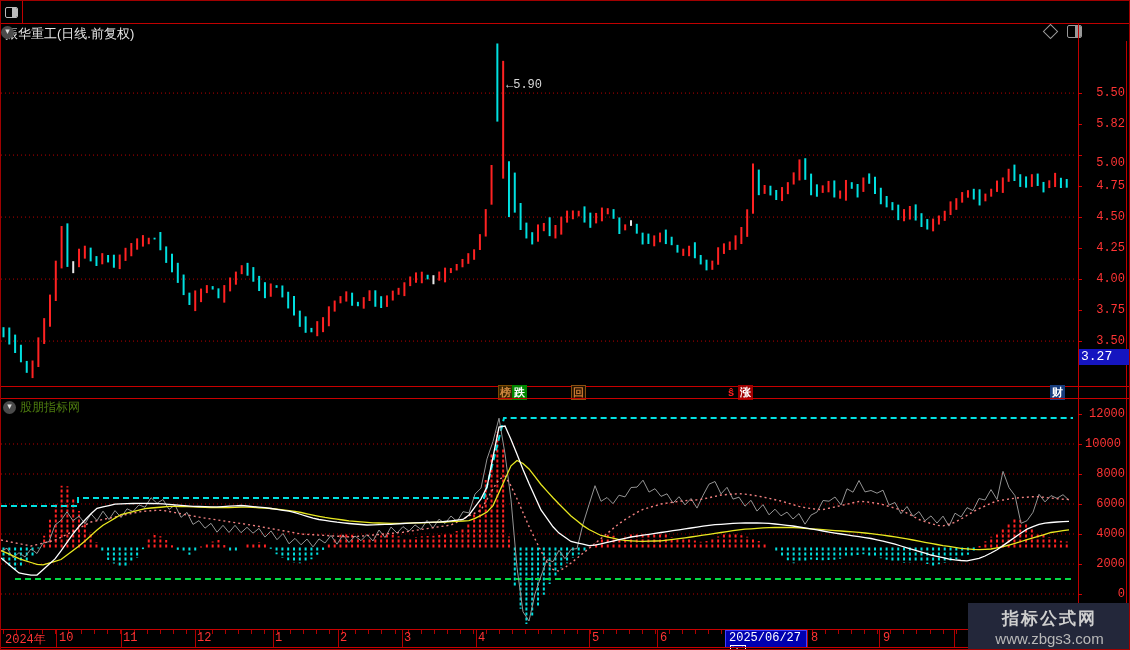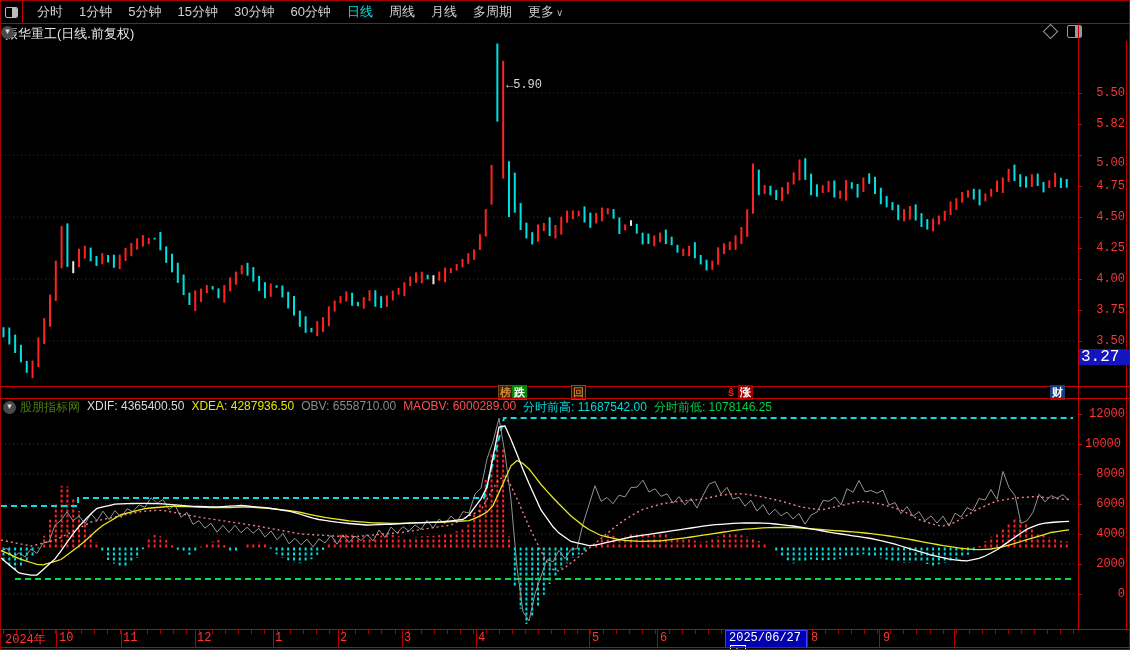--- a/index.html
+++ b/index.html
@@ -31,21 +31,21 @@
   .vline{background:#c00000;width:1px;}
   
   .badge{position:absolute;top:0;height:13px;font-size:11px;line-height:13px;padding:0 1px;font-weight:bold;}
   
   .ind-header{left:0;top:398px;width:1074px;height:16px;display:flex;align-items:center;font-size:12px;white-space:nowrap;overflow:hidden;}
   .ind-field{margin-right:7px;}
   
   .axlabel{position:absolute;font-family:"Liberation Mono","DejaVu Sans Mono",monospace;font-size:12px;color:#ff3434;text-align:right;width:44px;}
   .tick{position:absolute;width:4px;height:1px;background:#d00000;}
   .pricebox{position:absolute;left:1078px;width:48px;height:16px;background:#1515c0;color:#fff;
-            font-family:"Liberation Mono",monospace;font-size:16px;line-height:16px;padding-left:2px;}
+            font-family:"Liberation Mono",monospace;font-size:13px;line-height:16px;padding-left:2px;}
   
   .date-axis{left:0;top:629px;width:1130px;height:17px;background:#000;}
   .dlabel{position:absolute;top:1px;color:#ff3434;font-size:12px;font-family:"Liberation Mono","DejaVu Sans Mono",monospace;white-space:nowrap;}
   .dsep{position:absolute;top:0;width:1px;height:17px;background:#b00000;}
   .dtick{position:absolute;top:0;width:1px;height:4px;background:#b00000;}
   .datebox{position:absolute;top:0;height:16px;background:#0000b0;border:1px solid #4040ff;color:#fff;
            font-size:12px;line-height:15px;padding:0 3px;font-family:"Liberation Mono",monospace;}
   .datebox b{border:1px solid #fff;font-weight:normal;padding:0 1px;margin-left:1px;}
   
   .watermark{left:967px;top:602px;width:163px;height:48px;background:#23273a;display:flex;flex-direction:column;
@@ -55,33 +55,20 @@
 </style>
 </head>
 <body>
 
 <div class="win">
 
   <div class="toolbar abs">
     <div class="tb-iconbox">
       <span class="split-ico"></span>
     </div>
-    <div class="tb-nav" id="tb-nav">
-        <span class="tb-item">分时</span>
-        <span class="tb-item">1分钟</span>
-        <span class="tb-item">5分钟</span>
-        <span class="tb-item">15分钟</span>
-        <span class="tb-item">30分钟</span>
-        <span class="tb-item">60分钟</span>
-        <span class="tb-item active">日线</span>
-        <span class="tb-item">周线</span>
-        <span class="tb-item">月线</span>
-        <span class="tb-item">多周期</span>
-        <span class="tb-item">更多<span class="chev">∨</span></span>
-      </div>
   </div>
 
   <div class="titlebar abs">
     <span class="title-txt">振华重工(日线.前复权)</span>
     <span class="circ-ico" id="title-chev" style="top:2px">▾</span>
     <span class="diamond"></span>
     <span class="winsplit2"></span>
   </div>
 
   <svg id="main-chart" class="abs" style="left:0;top:40px" width="1074" height="346">
@@ -285,28 +272,20 @@
       <div class="badge" style="left: 570px; color: rgb(200, 120, 48); background: rgb(32, 16, 0); border: 1px solid rgb(138, 80, 16); top: -2px;">回</div>
       <div class="badge" style="left: 725px; color: rgb(255, 32, 32); background: transparent; border: 1px solid transparent; top: -2px;">ŝ</div>
       <div class="badge" style="left: 737px; color: rgb(255, 255, 255); background: rgb(160, 0, 0); border: 1px solid rgb(160, 0, 0); top: -2px;">涨</div>
       <div class="badge" style="left: 1049px; color: rgb(255, 255, 255); background: rgb(23, 61, 125); border: 1px solid rgb(23, 61, 125); top: -2px;">财</div>
     </div>
   <div class="abs redline" style="left:0;top:397px;width:1129px"></div>
 
   <div class="ind-header abs">
     <span class="circ-ico" style="position:static;margin:0 4px 0 2px;flex:0 0 auto">▾</span>
     <span class="ind-field" style="color:#4d7c0f">股朋指标网</span>
-    <span id="ind-fields" style="display:flex">
-        <span class="ind-field" style="color: rgb(216, 216, 216);">XDIF: 4365400.50</span>
-        <span class="ind-field" style="color: rgb(230, 230, 0);">XDEA: 4287936.50</span>
-        <span class="ind-field" style="color: rgb(138, 138, 138);">OBV: 6558710.00</span>
-        <span class="ind-field" style="color: rgb(255, 80, 80);">MAOBV: 6000289.00</span>
-        <span class="ind-field" style="color: rgb(0, 216, 216);">分时前高: 11687542.00</span>
-        <span class="ind-field" style="color: rgb(0, 204, 68);">分时前低: 1078146.25</span>
-      </span>
   </div>
 
   <svg id="ind-chart" class="abs" style="left:0;top:415px" width="1074" height="213">
       <line x1="0" x2="1074" y1="28" y2="28" stroke="#b80000" stroke-width="1" stroke-dasharray="1,3"></line>
       <line x1="0" x2="1074" y1="58" y2="58" stroke="#b80000" stroke-width="1" stroke-dasharray="1,3"></line>
       <line x1="0" x2="1074" y1="88" y2="88" stroke="#b80000" stroke-width="1" stroke-dasharray="1,3"></line>
       <line x1="0" x2="1074" y1="118" y2="118" stroke="#b80000" stroke-width="1" stroke-dasharray="1,3"></line>
       <line x1="0" x2="1074" y1="148" y2="148" stroke="#b80000" stroke-width="1" stroke-dasharray="1,3"></line>
       <line x1="0" x2="1074" y1="178" y2="178" stroke="#b80000" stroke-width="1" stroke-dasharray="1,3"></line>
       <line x1="2.5" x2="2.5" y1="131.5" y2="146.60714285714286" stroke="#00e0e0" stroke-width="2" stroke-dasharray="3,2"></line>
@@ -646,13 +625,17 @@
       <div class="dlabel" style="left: 403px;">3</div>
       <div class="dlabel" style="left: 477px;">4</div>
       <div class="dlabel" style="left: 591px;">5</div>
       <div class="dlabel" style="left: 659px;">6</div>
       <div class="dlabel" style="left: 810px;">8</div>
       <div class="dlabel" style="left: 882px;">9</div>
       <div class="datebox" style="left: 724px; width: 74px;">2025/06/27<b>五</b></div>
     </div>
   <div class="abs redline" style="left:0;top:646px;width:1130px"></div>
 
+  <div class="watermark abs">
+    <div class="wm1">指标公式网</div>
+    <div class="wm2">www.zbgs3.com</div>
+  </div>
 </div>
 
 </body></html>

